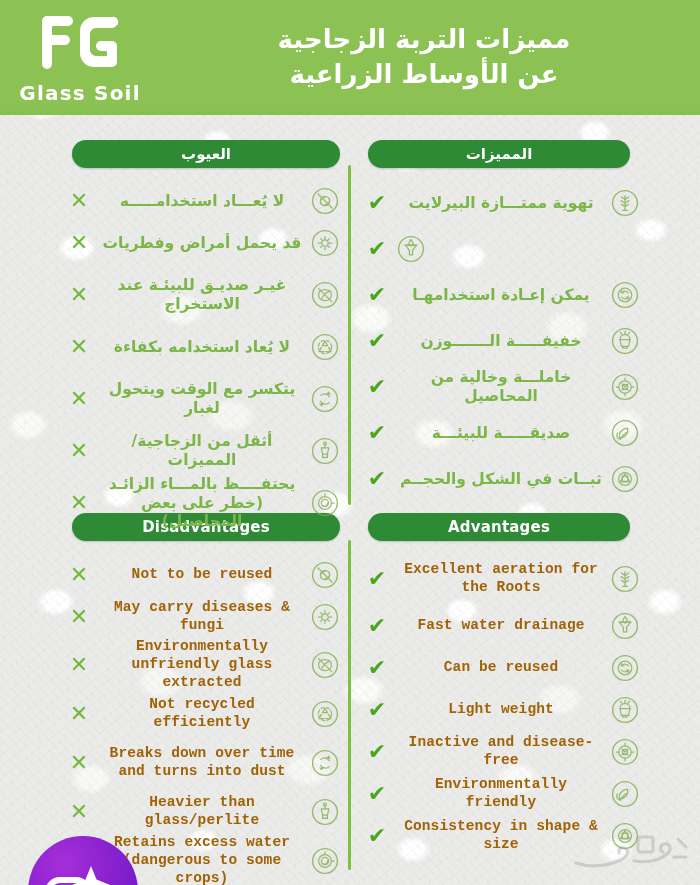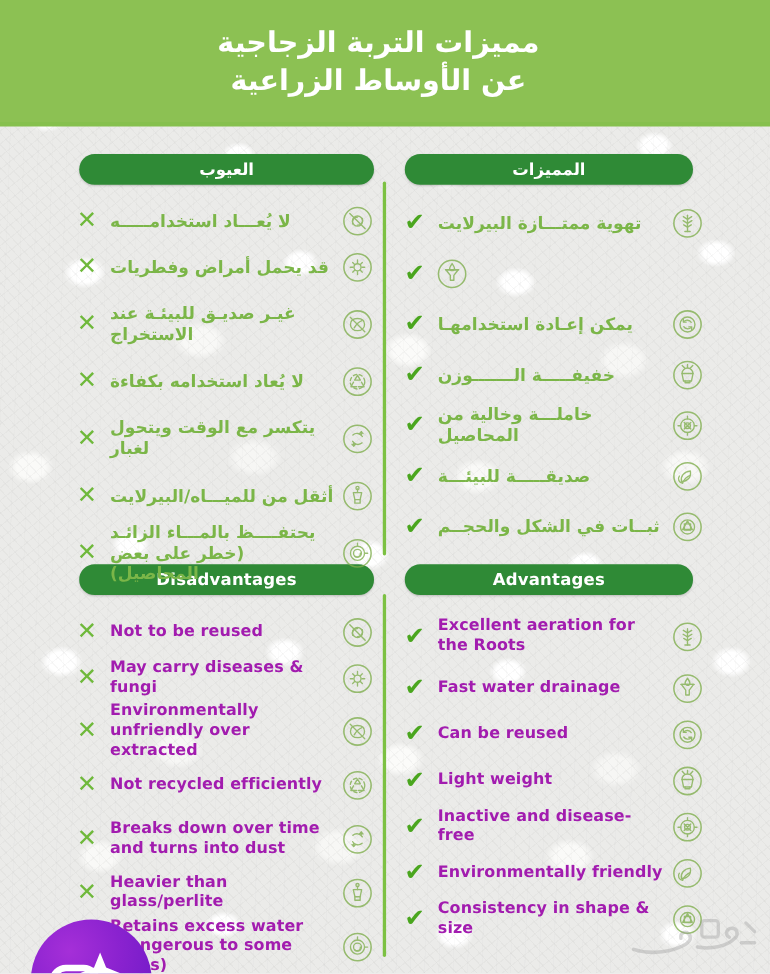--- a/index.html
+++ b/index.html
@@ -158,36 +158,37 @@
   .mark{
     flex:0 0 34px;
     display:flex;align-items:center;justify-content:center;
     font-size:22px;line-height:1;
   }
   .mark-x{color:#6fb93b;font-weight:700;}
   .mark-v{color:#4aa61e;font-weight:700;}
 
   .row-text{
     flex:1;
-    text-align:left;
+    text-align:center;
     color:#7fb94a;
     font-weight:700;
     line-height:1.22;
     padding:0 4px;
   }
   .row-text.ar{
     direction:rtl;
     font-size:15.5px;
     color:#7bb648;
     letter-spacing:0;
   }
   .row-text.en{
     font-size:14.5px;
-    color:#a21caf;
+    color:#a16207;
     letter-spacing:.1px;
+    font-family:Liberation Mono, monospace;
   }
 
   .badge{
     flex:0 0 34px;
     display:flex;align-items:center;justify-content:center;
   }
   .badge svg{display:block;opacity:.78;}
 
   
   .purple-badge{
@@ -212,20 +213,31 @@
 </head>
 <body>
 
 <div id="page">
 
   <div class="bg-texture"></div>
   <div class="bg-grain"></div>
 
   <div class="header">
 
+    <div class="logo-block">
+      <span class="logo-mark">
+        <svg width="96" height="64" viewBox="0 0 96 64" fill="none">
+
+          <path d="M10 6 h26 a5 5 0 0 1 5 5 v0 a5 5 0 0 1 -5 5 h-15 a1 1 0 0 0 -1 1 v7 a1 1 0 0 0 1 1 h12 a5 5 0 0 1 5 5 v0 a5 5 0 0 1 -5 5 h-12 a1 1 0 0 0 -1 1 v18 a5 5 0 0 1 -5 5 v0 a5 5 0 0 1 -5 -5 v-43 a5 5 0 0 1 5 -5 z" fill="#ffffff"></path>
+
+          <path d="M84 16 a5 5 0 0 0 -4 -9 h-18 a14 14 0 0 0 -14 14 v22 a14 14 0 0 0 14 14 h18 a5 5 0 0 0 5 -5 v-16 a5 5 0 0 0 -5 -5 h-11 a5 5 0 0 0 0 10 h5 a1 1 0 0 1 1 1 v3 a1 1 0 0 1 -1 1 h-10 a6 6 0 0 1 -6 -6 v-16 a6 6 0 0 1 6 -6 h16 a5 5 0 0 0 4 -2 z" fill="#ffffff"></path>
+        </svg>
+      </span>
+      <span class="logo-word">Glass Soil</span>
+    </div>
 
     <div class="title-block">
       <div class="title-line">مميزات التربة الزجاجية</div>
       <div class="title-line">عن الأوساط الزراعية</div>
     </div>
 
   </div>
   <div class="header-accent"></div>
 
   <div class="pill ar" id="pill-ar-adv">المميزات</div>
@@ -291,21 +303,21 @@
           <svg width="28" height="28" viewBox="0 0 28 28" fill="none" stroke="#7fae4d" stroke-width="1.25" stroke-linecap="round" stroke-linejoin="round">
             <circle cx="14" cy="14" r="12.4" fill="none" stroke="#7fae4d" stroke-width="1.4"></circle>
             <path d="M9.8 10.4a5.6 5.6 0 0 1 8.6 1.4M18.2 17.6a5.6 5.6 0 0 1-8.6-1.4" fill="none"></path>
             <path d="M10.6 17.8v2.8M10.6 20.6l-1.6-1.8M10.6 20.6l1.6-1.8"></path>
             <path d="M17.4 10.2V7.4M17.4 7.4l-1.6 1.8M17.4 7.4l1.6 1.8"></path>
           </svg>
         </div>
       </div>
       <div class="row dis" style="height: 42px;">
         <div class="mark mark-x">✕</div>
-        <div class="row-text ar">أثقل من للميـــاه/البيرلايت</div>
+        <div class="row-text ar">أثقل من الزجاجية/المميزات</div>
         <div class="badge">
           <svg width="28" height="28" viewBox="0 0 28 28" fill="none" stroke="#7fae4d" stroke-width="1.25" stroke-linecap="round" stroke-linejoin="round">
             <circle cx="14" cy="14" r="12.4" fill="none" stroke="#7fae4d" stroke-width="1.4"></circle>
             <path d="M14 7.6v3.2"></path>
             <path d="M10.2 10.8h7.6l-1.4 6.4h-4.8z" fill="none"></path>
             <path d="M11.6 17.2v3.2h4.8v-3.2"></path>
             <circle cx="14" cy="6.6" r="1.4" fill="none"></circle>
           </svg>
         </div>
       </div>
@@ -429,21 +441,21 @@
         <div class="badge">
           <svg width="28" height="28" viewBox="0 0 28 28" fill="none" stroke="#7fae4d" stroke-width="1.25" stroke-linecap="round" stroke-linejoin="round">
             <circle cx="14" cy="14" r="12.4" fill="none" stroke="#7fae4d" stroke-width="1.4"></circle>
             <circle cx="14" cy="14" r="3.2" fill="none"></circle>
             <path d="M14 7.4v2.6M14 18v2.6M7.4 14h2.6M18 14h2.6M9.6 9.6l1.8 1.8M16.6 16.6l1.8 1.8M18.4 9.6l-1.8 1.8M9.6 18.4l1.8-1.8"></path>
           </svg>
         </div>
       </div>
       <div class="row dis" style="height: 56px;">
         <div class="mark mark-x">✕</div>
-        <div class="row-text en">Environmentally unfriendly over extracted</div>
+        <div class="row-text en">Environmentally unfriendly glass extracted</div>
         <div class="badge">
           <svg width="28" height="28" viewBox="0 0 28 28" fill="none" stroke="#7fae4d" stroke-width="1.25" stroke-linecap="round" stroke-linejoin="round">
             <circle cx="14" cy="14" r="12.4" fill="none" stroke="#7fae4d" stroke-width="1.4"></circle>
             <path d="M14 8.6c4 0 6.4 2.2 6.4 5.4 0 3.4-2.8 5.6-6.4 5.6-3.6 0-6.4-2.2-6.4-5.6 0-3.2 2.4-5.4 6.4-5.4z" fill="none"></path>
             <path d="M11 17 C13 13.6 15.4 11.4 18 10.4"></path>
             <path d="M7.4 7.4 L20.6 20.6"></path>
           </svg>
         </div>
       </div>
       <div class="row dis" style="height: 42px;">

